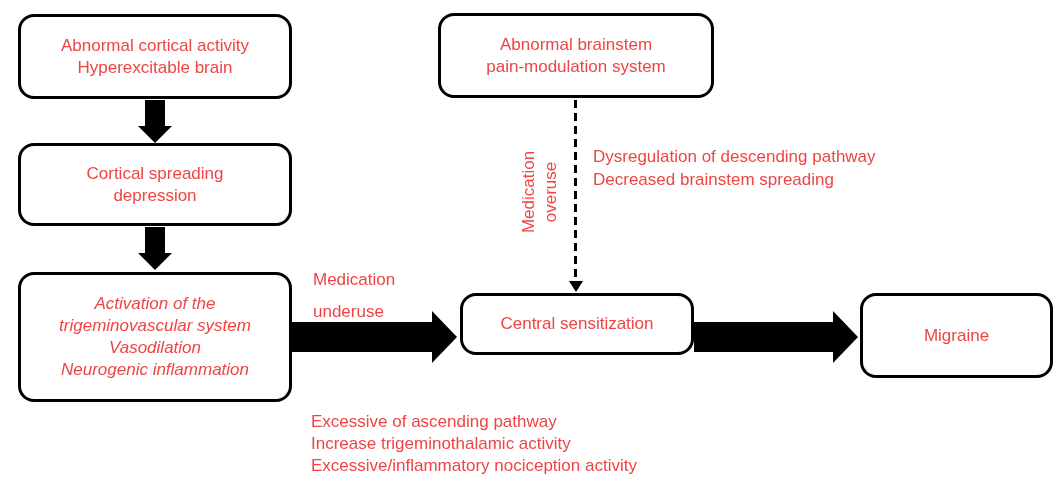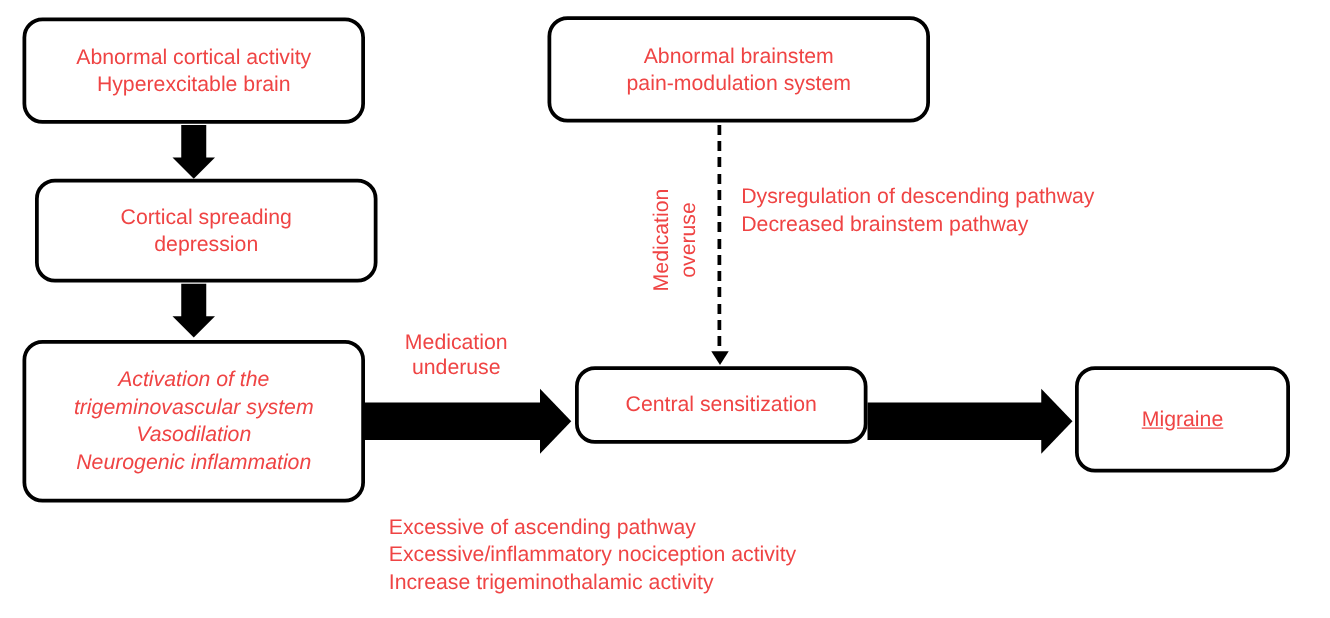--- a/index.html
+++ b/index.html
@@ -22,27 +22,27 @@
     justify-content: center;
     text-align: center;
     font-size: 17px;
     line-height: 22px;
     box-sizing: border-box;
   }
   .multiline { white-space: pre-line; }
 
   
   #box-abnormal-cortical { left: 18px;  top: 14px;  width: 274px; height: 85px; }
-  #box-csd               { left: 28px;  top: 143px; width: 274px; height: 83px; }
+  #box-csd               { left: 18px;  top: 143px; width: 274px; height: 83px; }
   #box-tgv               { left: 18px;  top: 272px; width: 274px; height: 130px; font-style: italic; }
   
   #box-central           { left: 460px; top: 293px; width: 234px; height: 62px; }
-  #box-migraine          { left: 860px; top: 293px; width: 172px; height: 85px; text-decoration: underline; }
+  #box-migraine          { left: 860px; top: 293px; width: 193px; height: 85px; }
   
-  #box-brainstem         { left: 438px; top: 13px;  width: 306px; height: 85px; }
+  #box-brainstem         { left: 438px; top: 13px;  width: 276px; height: 85px; }
 
   
   .varrow-body { position: absolute; width: 20px; background: #000000; }
   .varrow-head {
     position: absolute; width: 0; height: 0;
     border-left: 17px solid transparent;
     border-right: 17px solid transparent;
     border-top: 17px solid #000000;
   }
   #arrow1-body { left: 145px; top: 100px; height: 27px; }
@@ -75,22 +75,21 @@
     width: 0; height: 0;
     border-left: 7px solid transparent;
     border-right: 7px solid transparent;
     border-top: 11px solid #000000;
   }
 
   
   #label-underuse {
     position: absolute;
     left: 313px; top: 264px; width: 104px;
-    text-align: center;
-    font-size: 17px; line-height: 20px;
+    font-size: 17px; line-height: 32px;
   }
   #label-overuse {
     position: absolute;
     left: 492px; top: 170px;
     width: 96px; height: 44px;
     transform: rotate(-90deg);
     transform-origin: center center;
     text-align: center;
     font-size: 17px; line-height: 22px;
   }
@@ -152,22 +151,22 @@
   </div>
 
   <div id="dashed-line"></div>
   <div id="dashed-head"></div>
 
   <div class="multiline" id="label-overuse">Medication
 overuse</div>
 
   <div class="annotation" id="annotation-descending">
     <div class="ann-title">Dysregulation of descending pathway</div>
-    <div>Decreased brainstem pathway</div>
+    <div>Decreased brainstem spreading</div>
   </div>
 
   <div class="annotation" id="annotation-ascending">
     <div class="ann-title">Excessive of ascending pathway</div>
+    <div>Increase trigeminothalamic activity</div>
     <div>Excessive/inflammatory nociception activity</div>
-    <div>Increase trigeminothalamic activity</div>
   </div>
 
 </div>
 
 </body></html>

